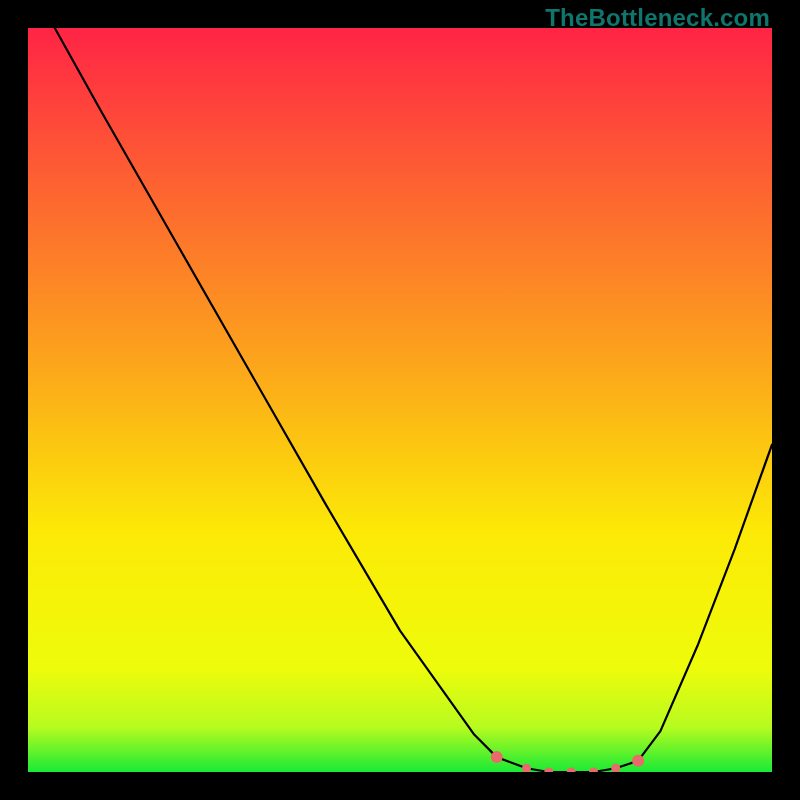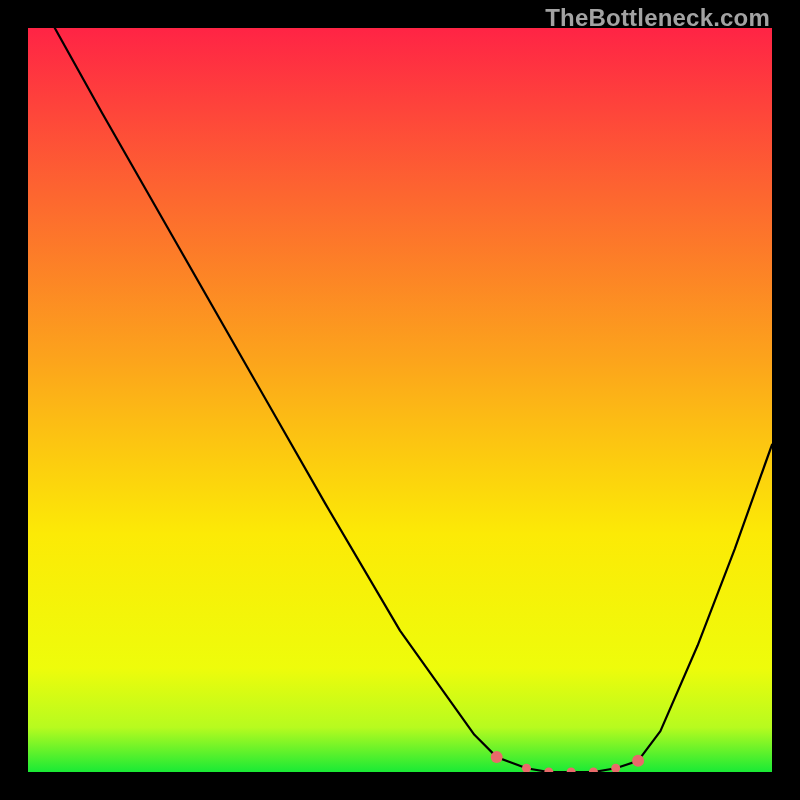--- a/index.html
+++ b/index.html
@@ -32,21 +32,21 @@
     width: 100%;
     height: 100%;
   }
   .watermark {
     position: absolute;
     top: 4px;
     right: 30px;
     font-family: Arial, Helvetica, sans-serif;
     font-weight: bold;
     font-size: 24px;
-    color: #a3a3a3;
+    color: #0f766e;
     letter-spacing: 0.2px;
   }
 </style>
 </head>
 <body>
 
 <div class="frame">
   <svg class="gradient" viewBox="0 0 744 744" preserveAspectRatio="none">
     <defs>
       <linearGradient id="bg" x1="0" y1="0" x2="0" y2="1">

